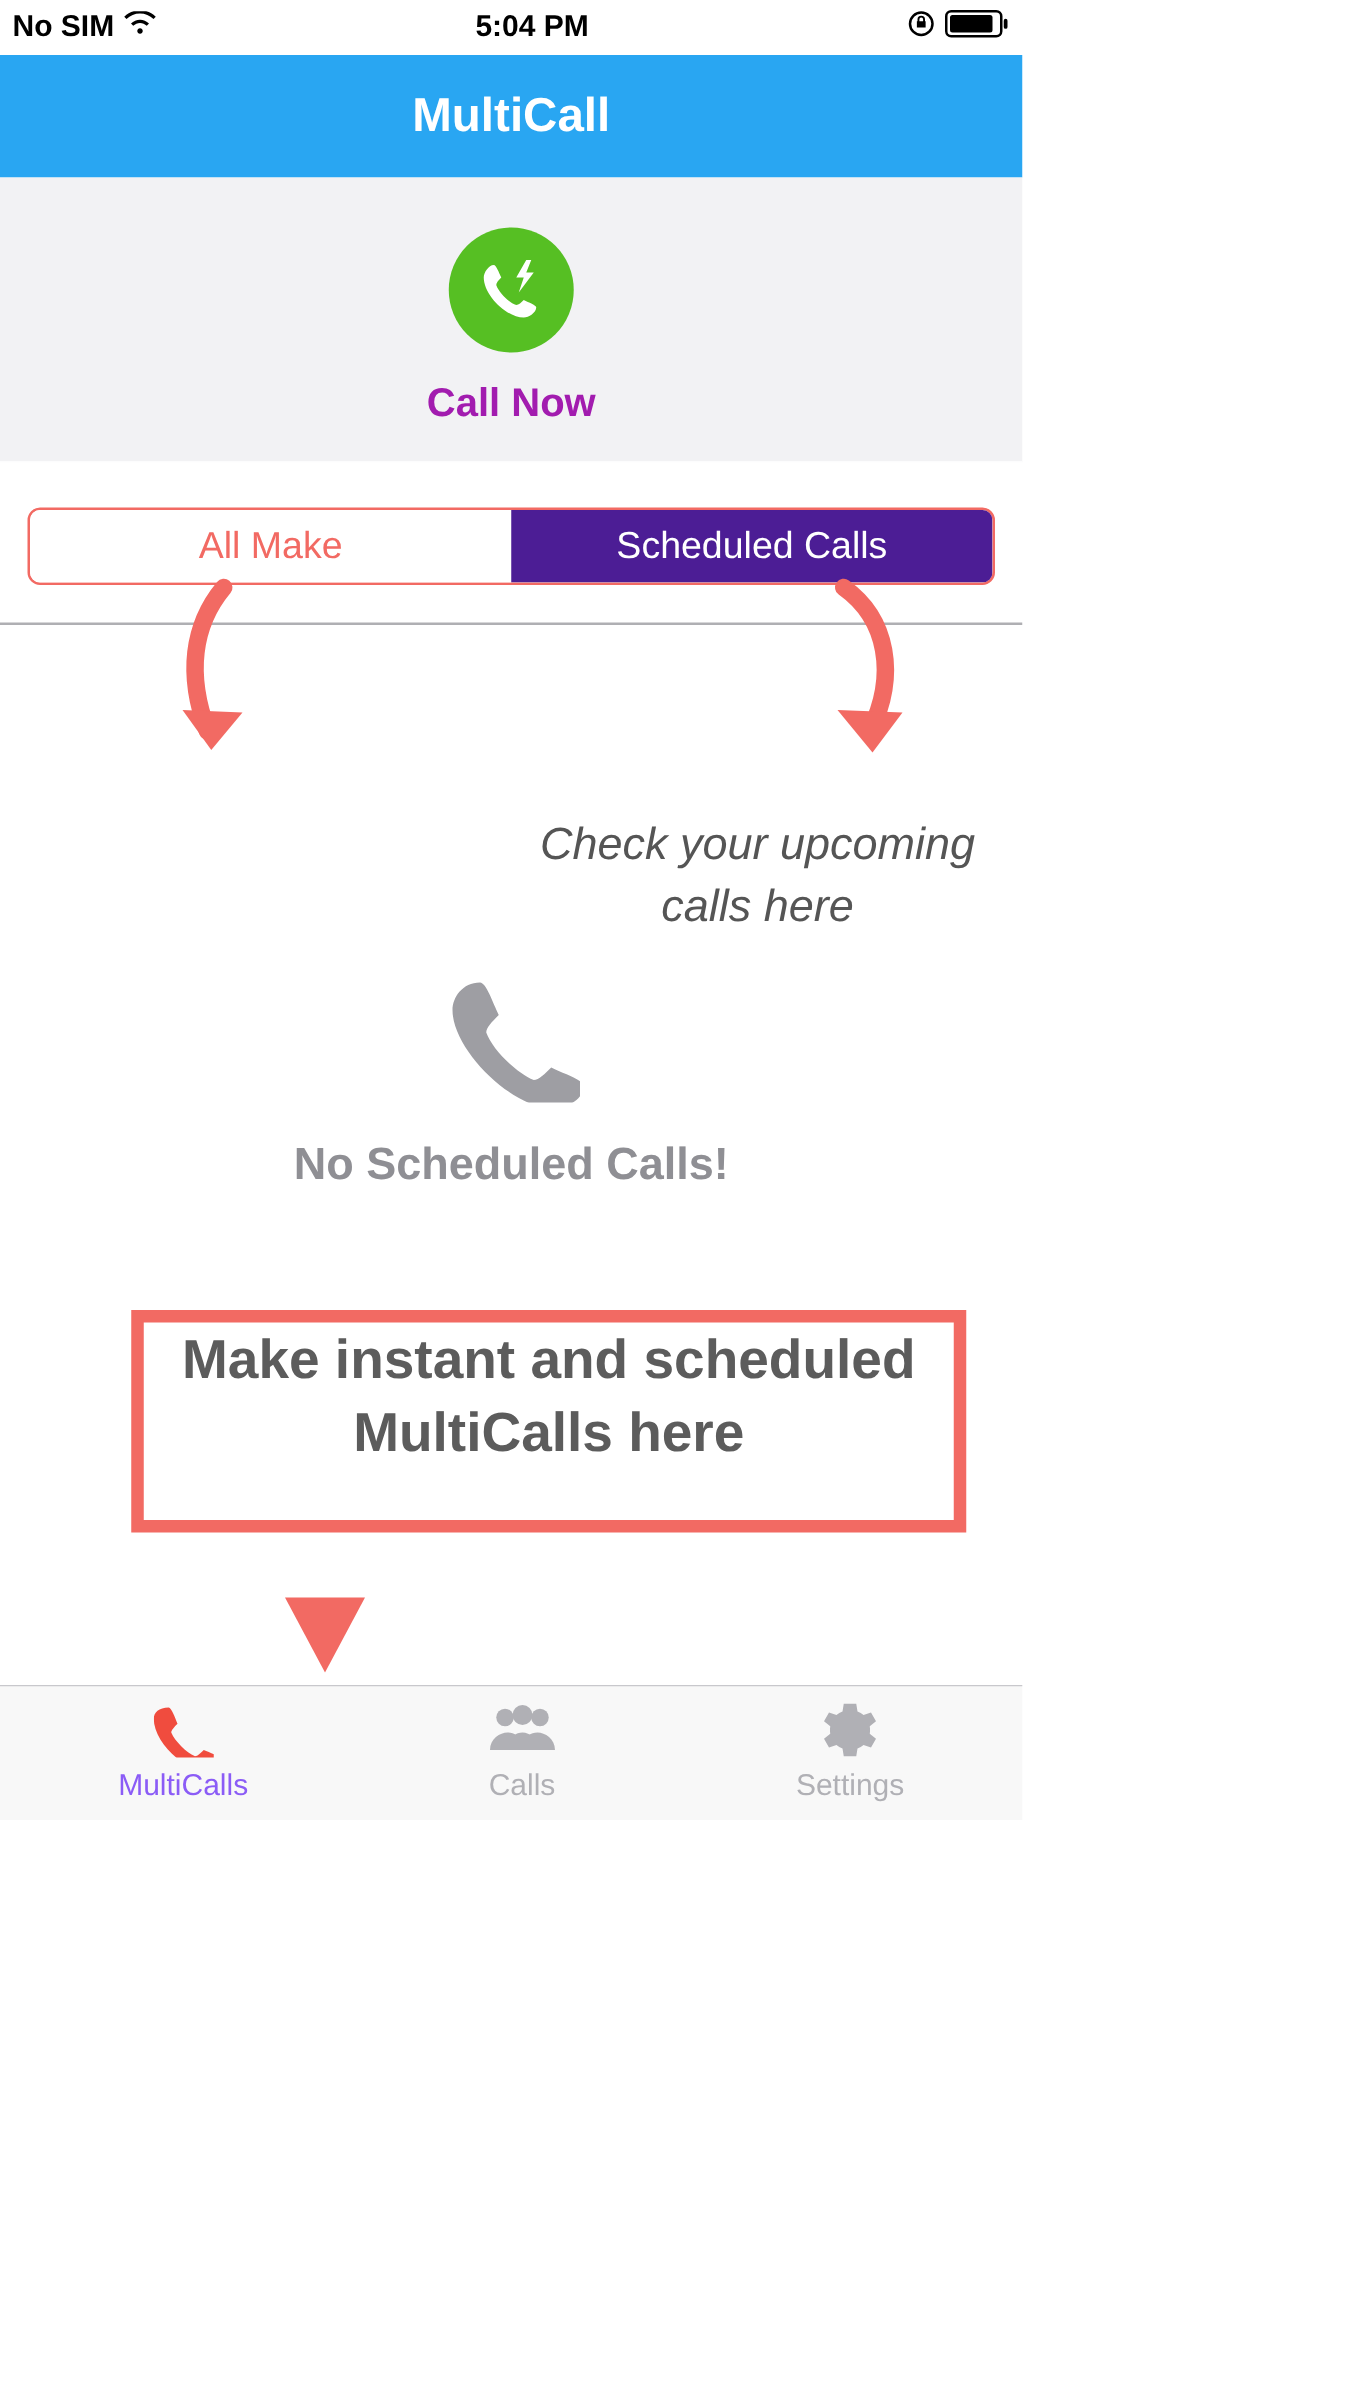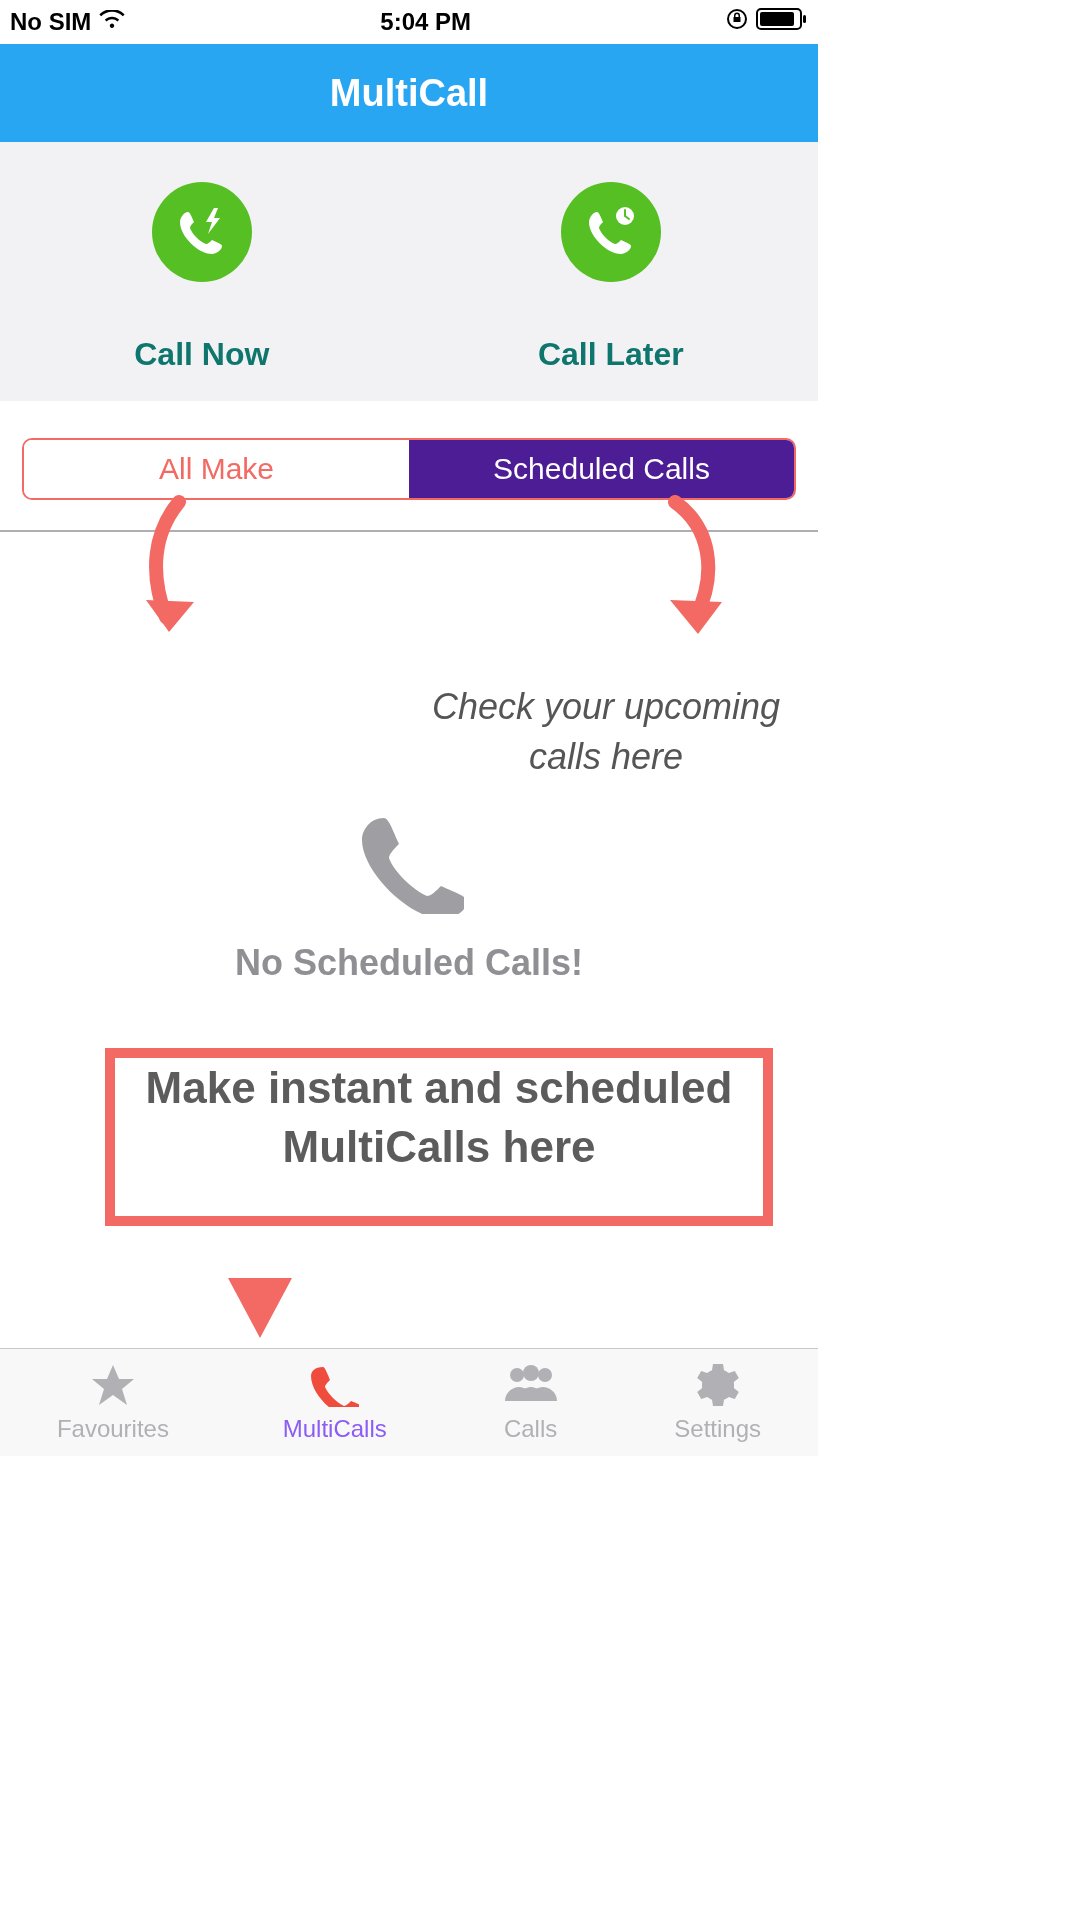--- a/index.html
+++ b/index.html
@@ -36,21 +36,21 @@
       padding: 40px 0 28px 0;
       display: flex;
       justify-content: space-around;
       border-bottom: 1px solid #fff;
     }
     .action-item { display: flex; flex-direction: column; align-items: center; gap: 22px; cursor: pointer; }
     .action-circle {
       width: 100px; height: 100px; border-radius: 50%;
       background: #56BF23; display: flex; align-items: center; justify-content: center;
     }
-    .action-label { color: #0f766e; font-size: 32px; font-weight: 600; margin-top: 32px; }
+    .action-label { color: #a21caf; font-size: 32px; font-weight: 600; }
     .seg-wrap { background: #fff; padding: 36px 22px 30px 22px; }
     .segmented {
       display: flex; border: 2px solid #F26A63; border-radius: 10px; overflow: hidden;
     }
     .seg-btn {
       flex: 1; text-align: center; padding: 12px 0; font-size: 30px; font-weight: 500; cursor: pointer;
     }
     .seg-btn.inactive { background: #fff; color: #F26A63; }
     .seg-btn.active { background: #4c1d95; color: #fff; }
     .divider-line { height: 2px; background: #AFAFB3; }
@@ -118,30 +118,20 @@
 <div class="action-row">
   <div class="action-item">
     <div class="action-circle">
       <svg width="56" height="56" viewBox="0 0 56 56">
           <path d="M14 8c2 0 4 6 6 10-2 2-4 4-4 6 2 6 10 14 16 16 2 0 4-2 6-4 4 2 10 4 10 6 0 4-6 8-10 8C24 50 6 32 6 18c0-4 4-10 8-10z" fill="#fff"></path>
           <path d="M40 4l-8 14h6l-4 12 12-16h-6l4-10z" fill="#fff"></path>
         </svg>
     </div>
     <div class="action-label">Call Now</div>
   </div>
-  <div class="action-item">
-    <div class="action-circle">
-      <svg width="56" height="56" viewBox="0 0 56 56">
-          <path d="M14 8c2 0 4 6 6 10-2 2-4 4-4 6 2 6 10 14 16 16 2 0 4-2 6-4 4 2 10 4 10 6 0 4-6 8-10 8C24 50 6 32 6 18c0-4 4-10 8-10z" fill="#fff"></path>
-          <circle cx="42" cy="12" r="9" fill="#fff"></circle>
-          <path d="M42 6v6l4 3" stroke="#56BF23" stroke-width="2" fill="none" stroke-linecap="round"></path>
-        </svg>
-    </div>
-    <div class="action-label">Call Later</div>
-  </div>
 </div>
 
 <div class="seg-wrap">
   <div class="segmented">
     <div class="seg-btn inactive">All Make</div>
     <div class="seg-btn active">Scheduled Calls</div>
   </div>
 </div>
 <div class="divider-line"></div>
 
@@ -162,28 +152,20 @@
   </div>
   <div class="empty-label">No Scheduled Calls!</div>
 </div>
 
 <div class="callout-box">
   <div class="callout-text">Make instant and scheduled MultiCalls here</div>
 </div>
 <div class="callout-tail"></div>
 
 <div class="tab-bar">
-  <div class="tab-item">
-    <span>
-      <svg width="48" height="44" viewBox="0 0 48 44">
-          <path d="M24 2l6 14h15l-12 10 5 16-14-10-14 10 5-16L3 16h15z" fill="#B0B0B5"></path>
-        </svg>
-    </span>
-    <span class="tab-label">Favourites</span>
-  </div>
   <div class="tab-item active">
     <span>
       <svg width="48" height="44" viewBox="0 0 48 44">
           <path d="M12 4c2 0 5 8 7 13-2 2-5 5-5 7 3 7 12 16 19 19 2 0 5-3 7-5 5 2 13 5 13 7 0 5-7 9-12 9C23 54 0 31 0 13c0-5 4-9 12-9z" fill="#F04C3E"></path>
         </svg>
     </span>
     <span class="tab-label">MultiCalls</span>
   </div>
   <div class="tab-item">
     <span>

